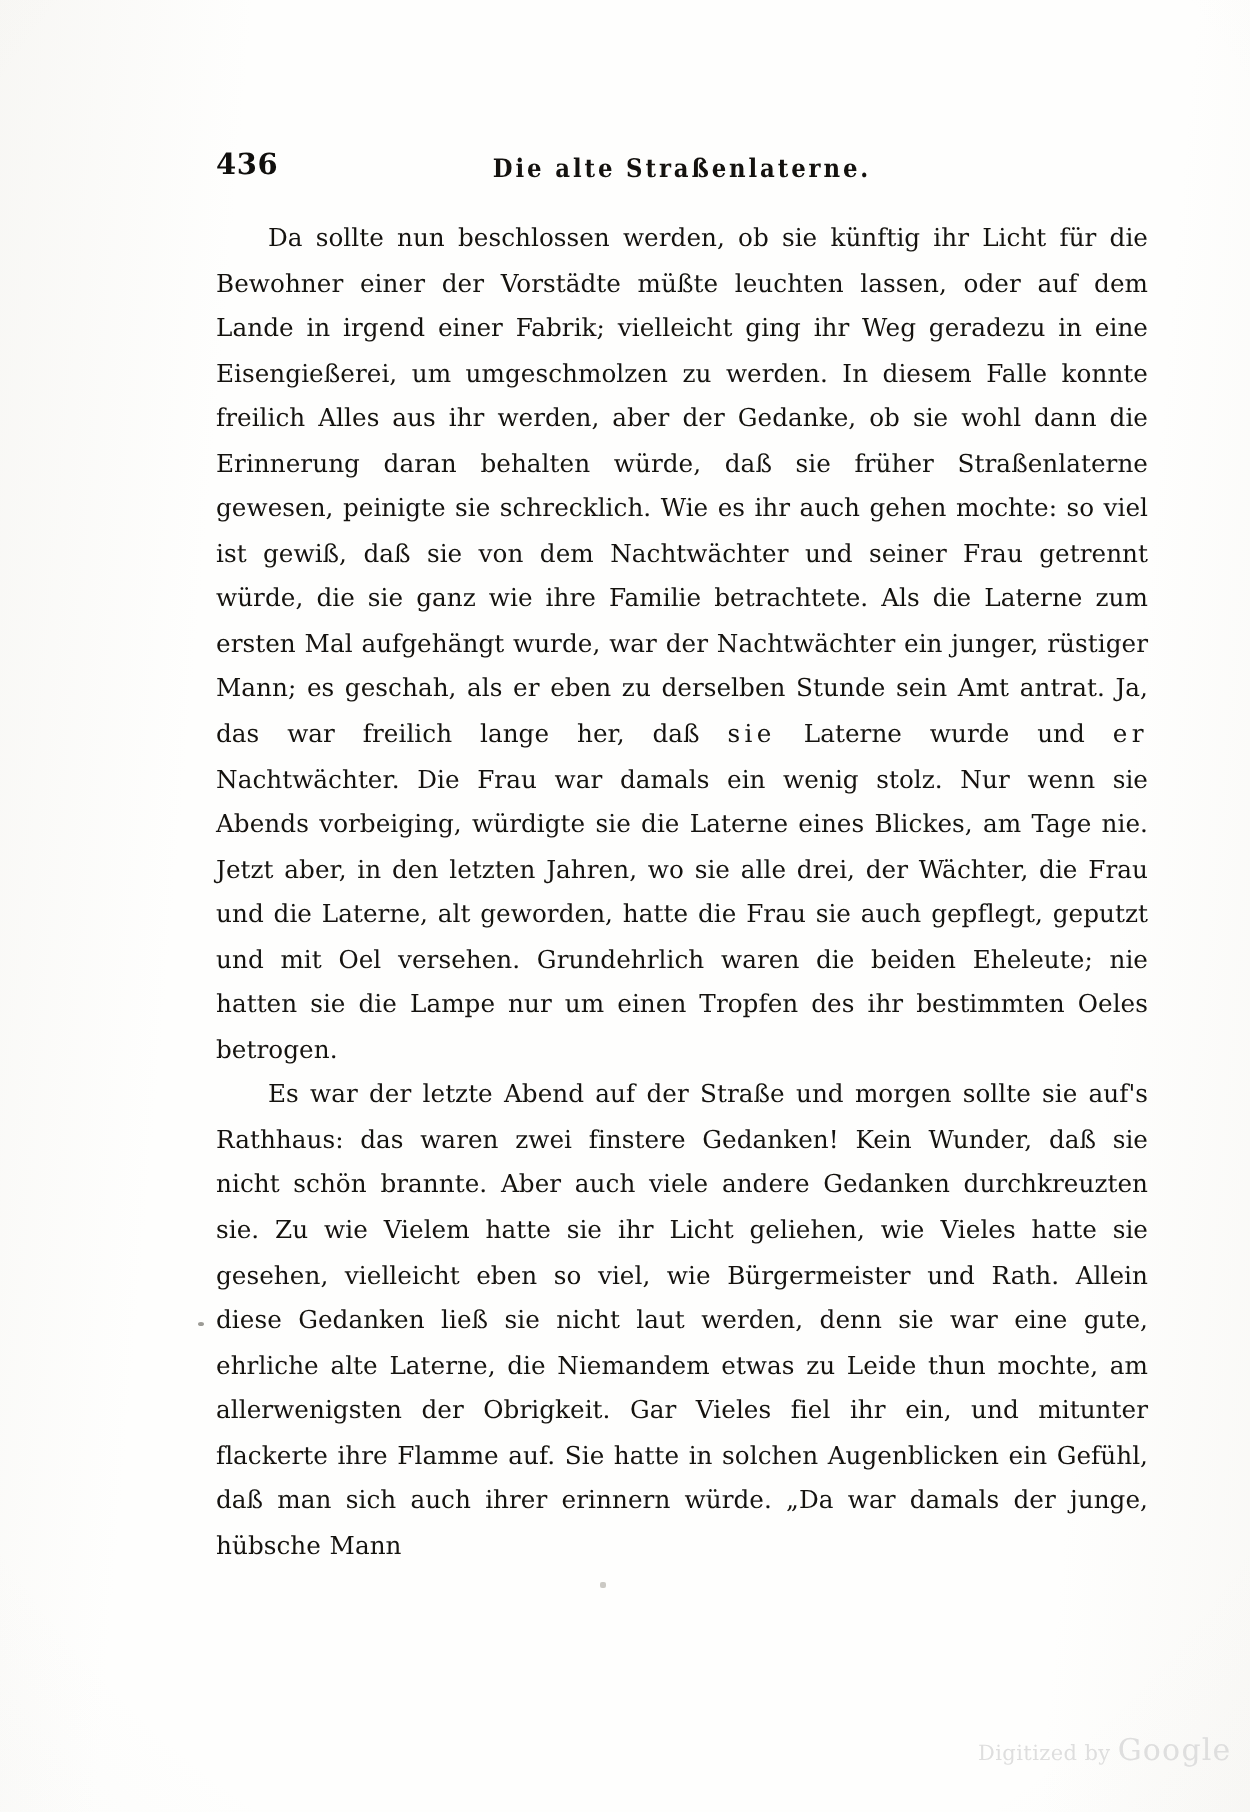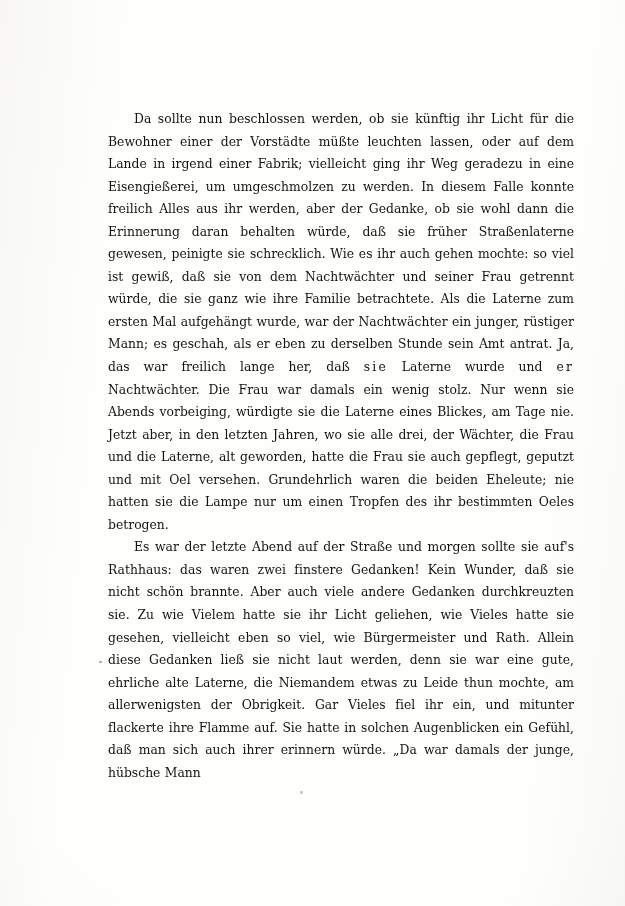--- a/index.html
+++ b/index.html
@@ -139,26 +139,33 @@
     font-size: 15px;
   }
 </style>
 </head>
 <body>
 
 <div class="page" style="background-color: rgb(254, 254, 253);">
 
   <div class="paper-texture"></div>
 
+  <div class="running-head">
+    <span class="folio">436</span>
+    <span class="head-title">Die alte Straßenlaterne.</span>
+  </div>
 
   <div class="textblock">
 
     <p class="para indent" style="color: rgb(21, 19, 15);"><span>Da sollte nun beschlossen werden, ob sie künftig ihr Licht für die Bewohner einer der Vorstädte müßte leuchten lassen, oder auf dem Lande in irgend einer Fabrik; vielleicht ging ihr Weg geradezu in eine Eisengießerei, um umgeschmolzen zu werden. In diesem Falle konnte freilich Alles aus ihr werden, aber der Gedanke, ob sie wohl dann die Erinnerung daran behalten würde, daß sie früher Straßenlaterne gewesen, peinigte sie schrecklich. Wie es ihr auch gehen mochte: so viel ist gewiß, daß sie von dem Nachtwächter und seiner Frau getrennt würde, die sie ganz wie ihre Familie betrachtete. Als die Laterne zum ersten Mal aufgehängt wurde, war der Nachtwächter ein junger, rüstiger Mann; es geschah, als er eben zu derselben Stunde sein Amt antrat. Ja, das war freilich lange her, daß </span><span class="sperr">sie</span><span> Laterne wurde und </span><span class="sperr">er</span><span> Nachtwächter. Die Frau war damals ein wenig stolz. Nur wenn sie Abends vorbeiging, würdigte sie die Laterne eines Blickes, am Tage nie. Jetzt aber, in den letzten Jahren, wo sie alle drei, der Wächter, die Frau und die Laterne, alt geworden, hatte die Frau sie auch gepflegt, geputzt und mit Oel versehen. Grundehrlich waren die beiden Eheleute; nie hatten sie die Lampe nur um einen Tropfen des ihr bestimmten Oeles betrogen.</span></p>
 
     <p class="para indent" style="color: rgb(21, 19, 15);">Es war der letzte Abend auf der Straße und morgen sollte sie auf's Rathhaus: das waren zwei finstere Gedanken! Kein Wunder, daß sie nicht schön brannte. Aber auch viele andere Gedanken durchkreuzten sie. Zu wie Vielem hatte sie ihr Licht geliehen, wie Vieles hatte sie gesehen, vielleicht eben so viel, wie Bürgermeister und Rath. Allein diese Gedanken ließ sie nicht laut werden, denn sie war eine gute, ehrliche alte Laterne, die Niemandem etwas zu Leide thun mochte, am allerwenigsten der Obrigkeit. Gar Vieles fiel ihr ein, und mitunter flackerte ihre Flamme auf. Sie hatte in solchen Augenblicken ein Gefühl, daß man sich auch ihrer erinnern würde. „Da war damals der junge, hübsche Mann</p>
 
   </div>
 
   <div class="margin-speck"></div>
   <div class="page-speck"></div>
 
+  <div class="watermark">
+    <span class="wm-small">Digitized by </span><span class="wm-brand">Google</span>
+  </div>
 
 </div>
 
 </body></html>

